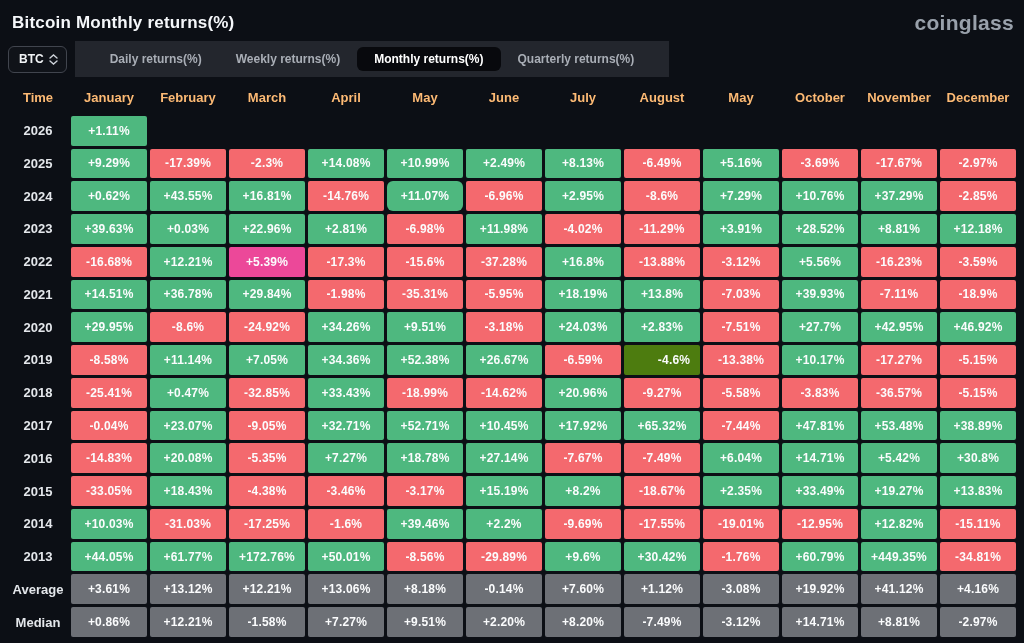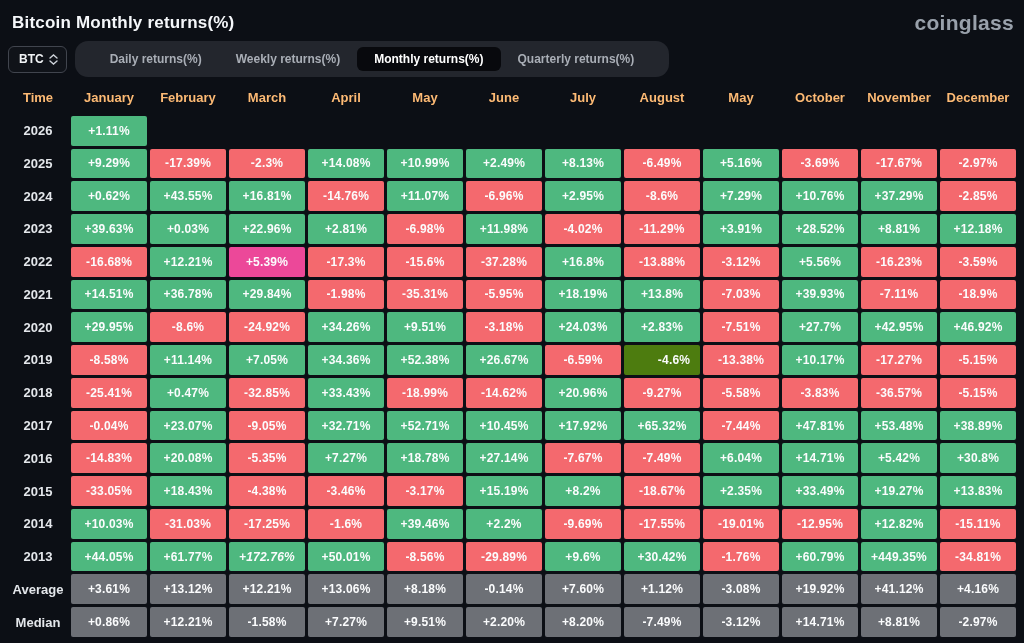--- a/index.html
+++ b/index.html
@@ -20,21 +20,21 @@
   .controls { display:flex; align-items:center; gap:8px; margin-top:9px; height:28px; }
   .symbol-btn {
     display:flex; align-items:center; gap:5px;
     background:#101319; border:1px solid #41454e; border-radius:6px;
     color:#f2f4f6; font-size:12px; font-weight:700;
     height:27px; padding:0 8px 0 10px; cursor:pointer;
     font-family:inherit;
   }
   .updown { display:flex; flex-direction:column; gap:1px; }
   .tabs {
-    display:flex; align-items:center; background:#23262d; border-radius:13px;
+    display:flex; align-items:center; background:#23262d; border-radius:0;
     height:28px; padding:18px;
   }
   .tab {
     border:none; background:transparent; color:#a9aeb6; font-size:12px; font-weight:600;
     height:24px; padding:0 17px; border-radius:6px; cursor:pointer; font-family:inherit;
     white-space:nowrap;
   }
   .tab.active { background:#08090d; color:#ffffff; }
 
   
@@ -128,21 +128,21 @@
       <div class="cell" style="background: rgb(244, 105, 110);">-6.49%</div>
       <div class="cell" style="background: rgb(78, 184, 127);">+5.16%</div>
       <div class="cell" style="background: rgb(244, 105, 110);">-3.69%</div>
       <div class="cell" style="background: rgb(244, 105, 110);">-17.67%</div>
       <div class="cell" style="background: rgb(244, 105, 110);">-2.97%</div>
       <div class="rlabel">2024</div>
       <div class="cell" style="background: rgb(78, 184, 127);">+0.62%</div>
       <div class="cell" style="background: rgb(78, 184, 127);">+43.55%</div>
       <div class="cell" style="background: rgb(78, 184, 127);">+16.81%</div>
       <div class="cell" style="background: rgb(244, 105, 110);">-14.76%</div>
-      <div class="cell" style="background: rgb(78, 184, 127);">+11.07%</div>
+      <div class="cell" style="background: rgb(78, 184, 127); border-radius: 6px;">+11.07%</div>
       <div class="cell" style="background: rgb(244, 105, 110);">-6.96%</div>
       <div class="cell" style="background: rgb(78, 184, 127);">+2.95%</div>
       <div class="cell" style="background: rgb(244, 105, 110);">-8.6%</div>
       <div class="cell" style="background: rgb(78, 184, 127);">+7.29%</div>
       <div class="cell" style="background: rgb(78, 184, 127);">+10.76%</div>
       <div class="cell" style="background: rgb(78, 184, 127);">+37.29%</div>
       <div class="cell" style="background: rgb(244, 105, 110);">-2.85%</div>
       <div class="rlabel">2023</div>
       <div class="cell" style="background: rgb(78, 184, 127);">+39.63%</div>
       <div class="cell" style="background: rgb(78, 184, 127);">+0.03%</div>
@@ -269,21 +269,21 @@
       <div class="cell" style="background: rgb(78, 184, 127);">+2.2%</div>
       <div class="cell" style="background: rgb(244, 105, 110);">-9.69%</div>
       <div class="cell" style="background: rgb(244, 105, 110);">-17.55%</div>
       <div class="cell" style="background: rgb(244, 105, 110);">-19.01%</div>
       <div class="cell" style="background: rgb(244, 105, 110);">-12.95%</div>
       <div class="cell" style="background: rgb(78, 184, 127);">+12.82%</div>
       <div class="cell" style="background: rgb(244, 105, 110);">-15.11%</div>
       <div class="rlabel">2013</div>
       <div class="cell" style="background: rgb(78, 184, 127);">+44.05%</div>
       <div class="cell" style="background: rgb(78, 184, 127);">+61.77%</div>
-      <div class="cell" style="background: rgb(78, 184, 127); font-style: italic;">+172.76%</div>
+      <div class="cell" style="background: rgb(78, 184, 127);">+172.76%</div>
       <div class="cell" style="background: rgb(78, 184, 127);">+50.01%</div>
       <div class="cell" style="background: rgb(244, 105, 110);">-8.56%</div>
       <div class="cell" style="background: rgb(244, 105, 110);">-29.89%</div>
       <div class="cell" style="background: rgb(78, 184, 127);">+9.6%</div>
       <div class="cell" style="background: rgb(78, 184, 127);">+30.42%</div>
       <div class="cell" style="background: rgb(244, 105, 110);">-1.76%</div>
       <div class="cell" style="background: rgb(78, 184, 127);">+60.79%</div>
       <div class="cell" style="background: rgb(78, 184, 127);">+449.35%</div>
       <div class="cell" style="background: rgb(244, 105, 110);">-34.81%</div>
       <div class="rlabel">Average</div>

